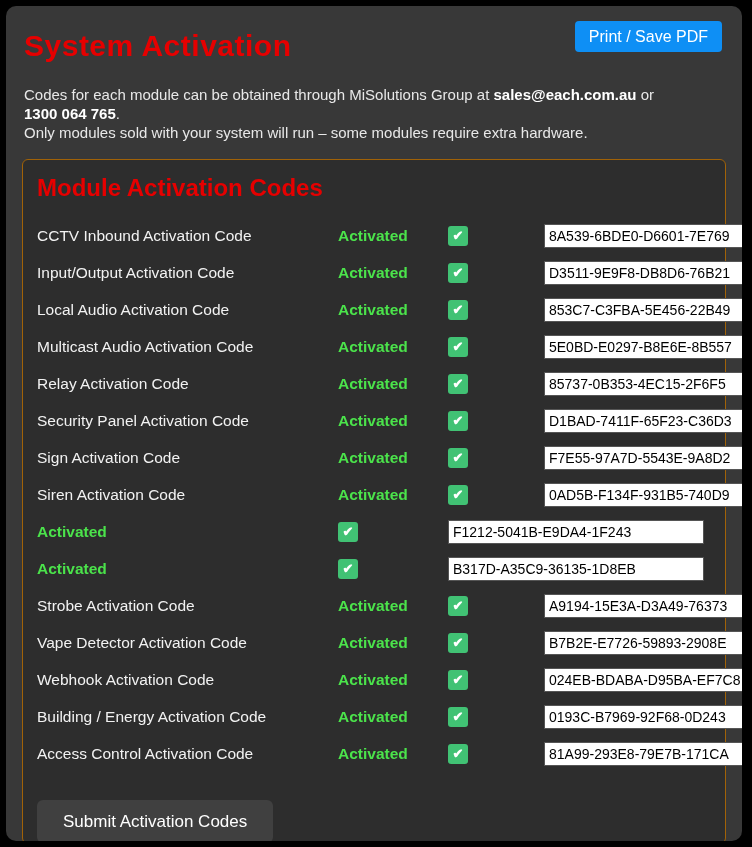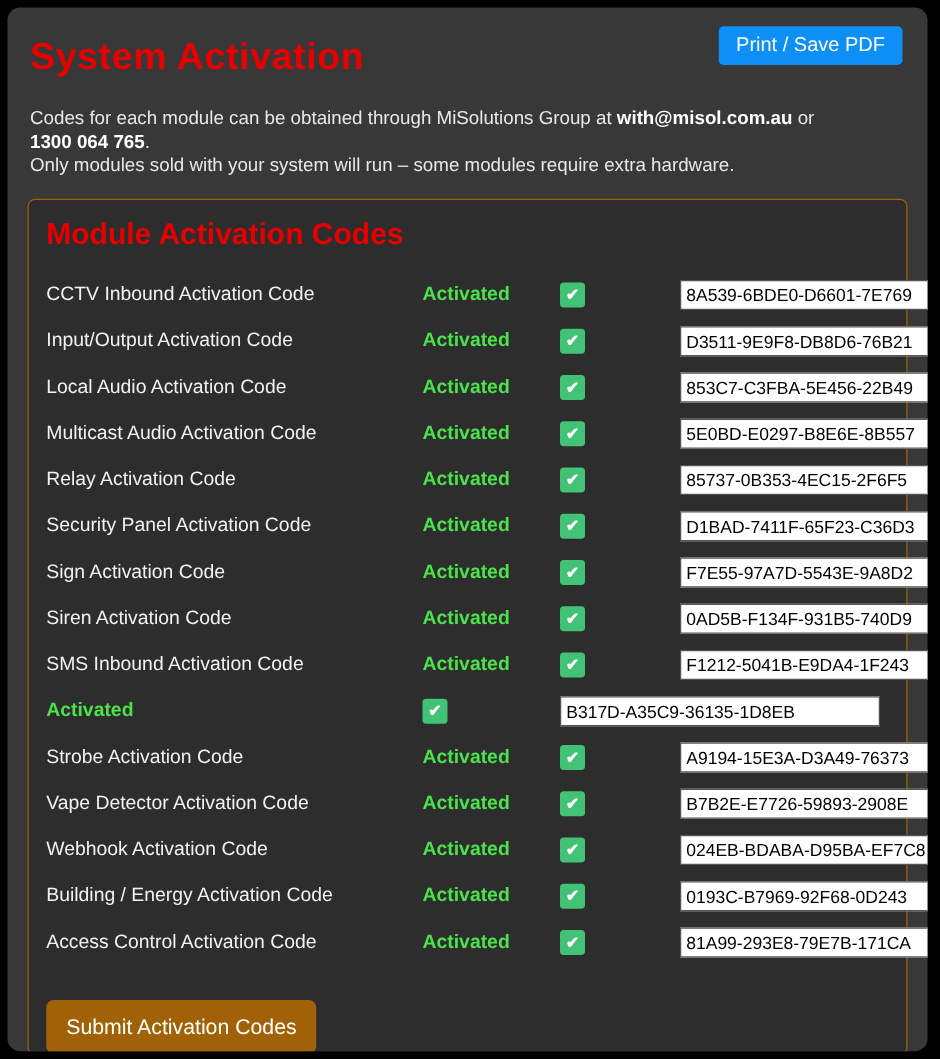--- a/index.html
+++ b/index.html
@@ -113,43 +113,43 @@
     border: 1px solid #555555;
     background: #ffffff;
     color: #000000;
     font-family: "Liberation Sans", sans-serif;
     font-size: 14px;
     padding: 1px 4px;
     border-radius: 0;
   }
   .submit-btn {
     margin-top: 28px;
-    background: #a16207;
+    background: #404040;
     color: #ffffff;
     border: none;
     border-radius: 6px;
     font-family: "Liberation Sans", sans-serif;
     font-size: 17px;
-    padding: 11px 16px;
+    padding: 11px 26px;
     height: 43px;
     cursor: pointer;
   }
 </style>
 </head>
 <body>
 
 <div class="page-panel">
 
   <div class="header-row">
     <h1 class="page-title">System Activation</h1>
     <button class="print-btn">Print / Save PDF</button>
   </div>
 
   <div class="intro">
-    <span>Codes for each module can be obtained through MiSolutions Group at </span><b>with@misol.com.au</b><span> or</span><br>
+    <span>Codes for each module can be obtained through MiSolutions Group at </span><b>sales@each.com.au</b><span> or</span><br>
     <b>1300 064 765</b><span>.</span><br>
     <span>Only modules sold with your system will run – some modules require extra hardware.</span>
   </div>
 
   <div class="module-box">
     <h2 class="module-heading">Module Activation Codes</h2>
 
     <div class="rows" id="rows">
   <div class="code-row">
     <span class="row-label">CCTV Inbound Activation Code</span>
@@ -201,21 +201,20 @@
   </div>
 
   <div class="code-row">
     <span class="row-label">Siren Activation Code</span>
     <span class="status-label">Activated</span>
     <span class="checkbox">✔</span>
     <input class="code-input" type="text" value="0AD5B-F134F-931B5-740D9" style="">
   </div>
 
   <div class="code-row">
-    <span class="row-label">SMS Inbound Activation Code</span>
     <span class="status-label">Activated</span>
     <span class="checkbox">✔</span>
     <input class="code-input" type="text" value="F1212-5041B-E9DA4-1F243" style="">
   </div>
 
   <div class="code-row">
     <span class="status-label">Activated</span>
     <span class="checkbox">✔</span>
     <input class="code-input" type="text" value="B317D-A35C9-36135-1D8EB" style="">
   </div>

